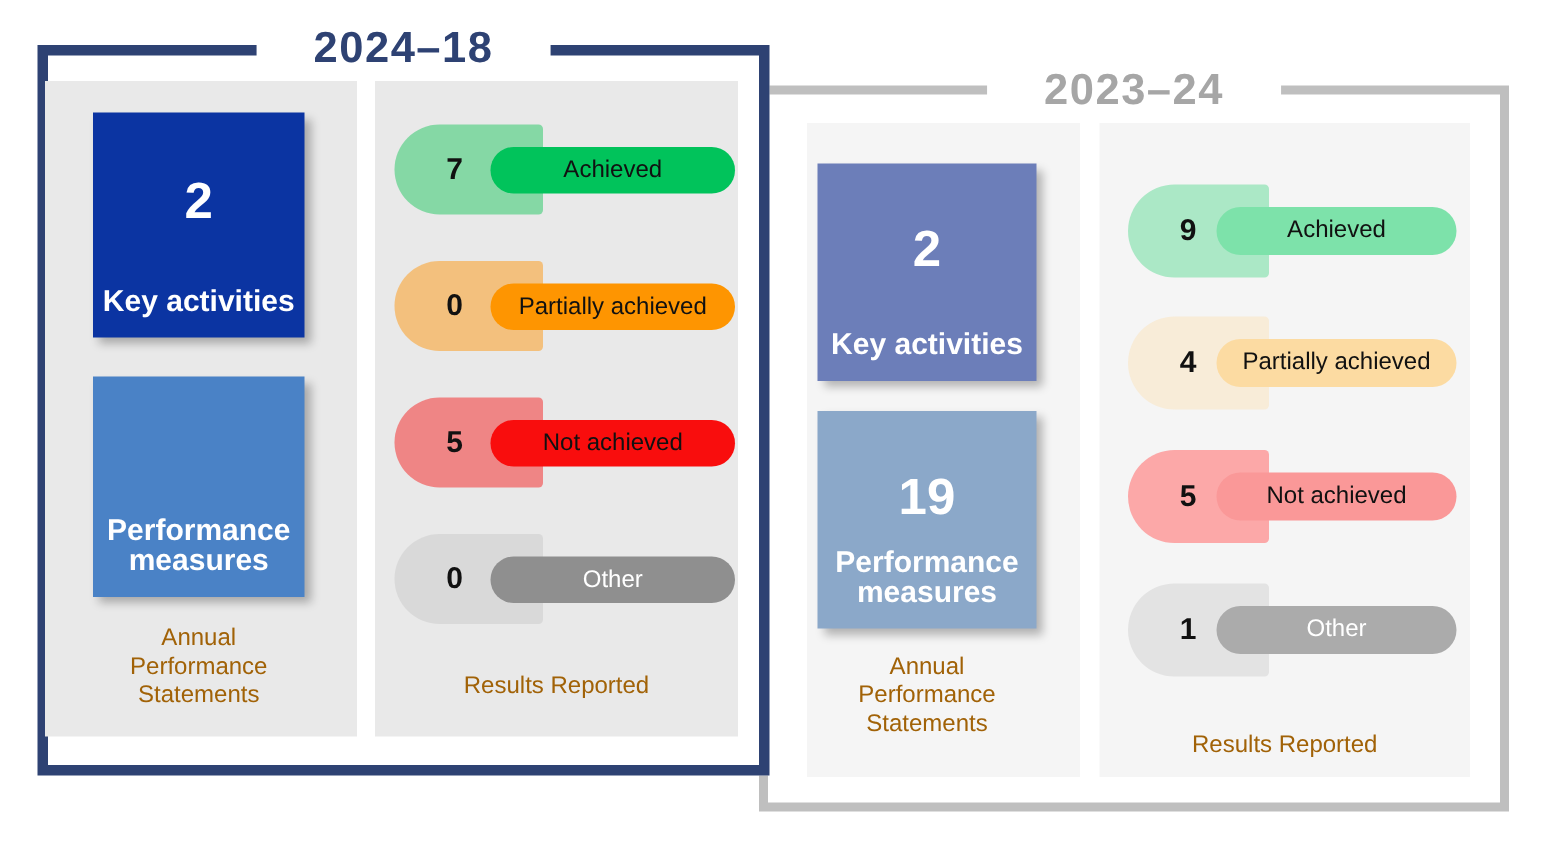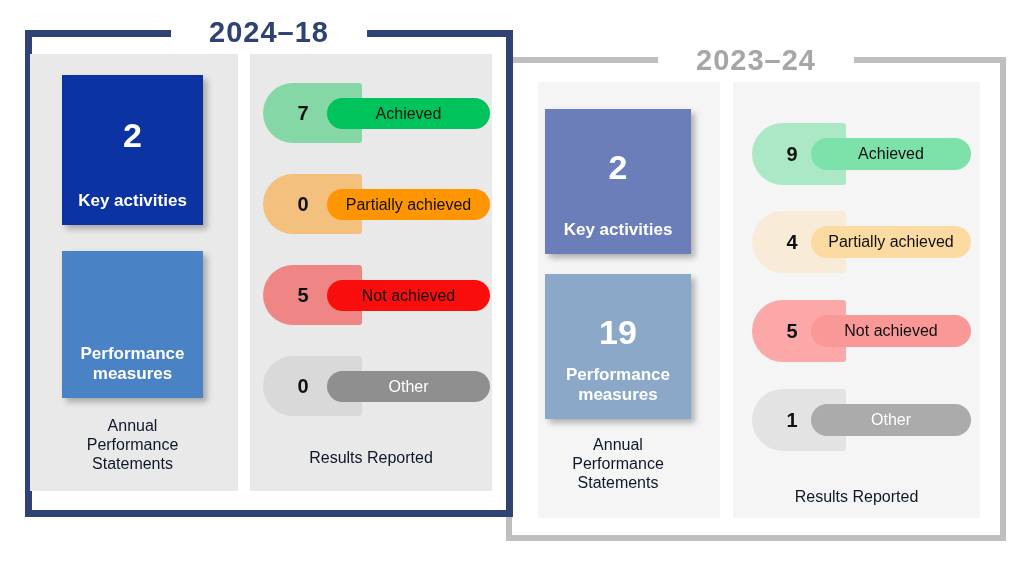--- a/index.html
+++ b/index.html
@@ -16,24 +16,24 @@
     font-size:29px;font-weight:bold;letter-spacing:1px;line-height:40px;
   }
   .subpanel{position:absolute;}
   .sqbox{position:absolute;box-shadow:4px 4px 6px rgba(0,0,0,0.28);}
   .sqbox .num{
     position:absolute;top:40%;left:0;right:0;transform:translateY(-50%);
     text-align:center;color:#ffffff;font-size:34px;font-weight:bold;
   }
   .sqbox .boxlabel{
     position:absolute;bottom:14px;left:5px;right:5px;text-align:center;
-    color:#ffffff;font-size:17px;font-weight:bold;line-height:20px;
+    color:#ffffff;font-size:20px;font-weight:bold;line-height:20px;
   }
   .caption{
-    position:absolute;text-align:center;color:#0f172a;
+    position:absolute;text-align:center;color:#a16207;
     font-size:16px;line-height:19px;
   }
   .row{position:absolute;left:0;right:0;}
   .bigshape{position:absolute;top:0;bottom:0;}
   .count{
     position:absolute;top:0;bottom:0;text-align:center;
     color:#111111;font-size:20px;font-weight:bold;
   }
   .labelpill{
     position:absolute;text-align:center;font-size:16px;

